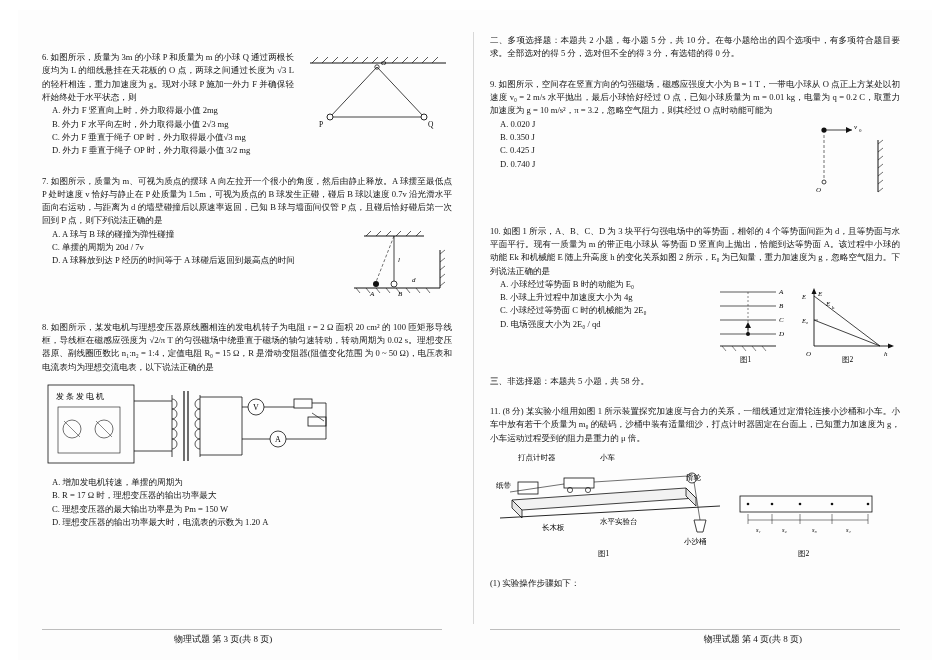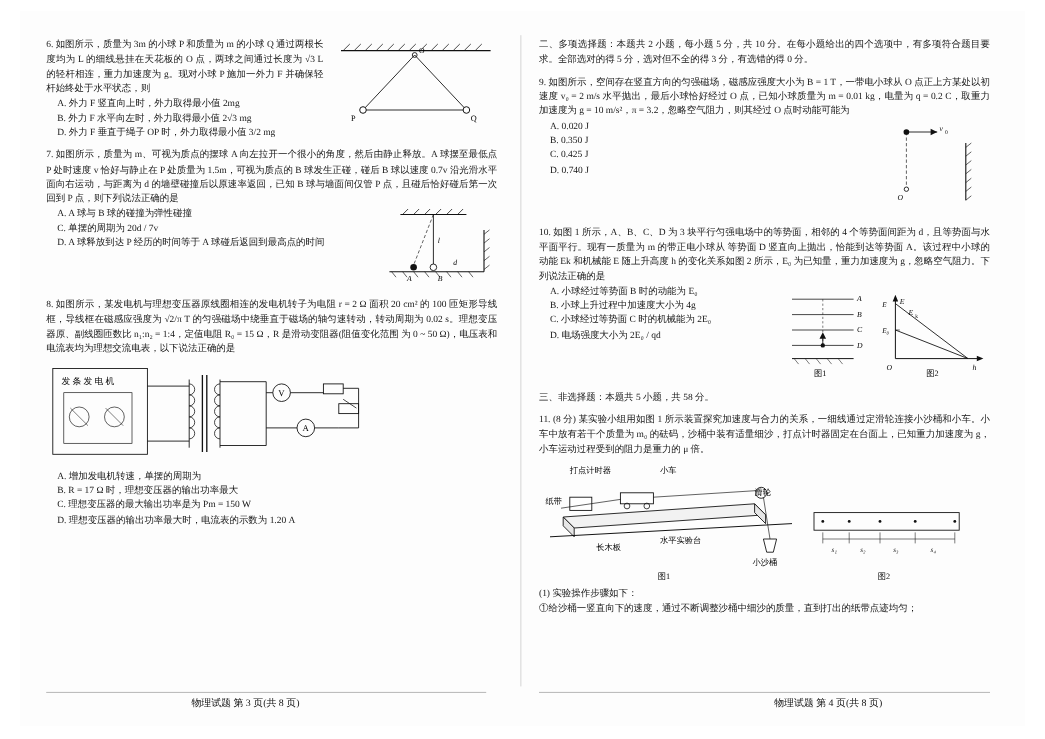--- a/index.html
+++ b/index.html
@@ -16,21 +16,21 @@
     position:absolute;top:24px;width:410px;height:580px;
     font-size:8.6px;line-height:1.55;color:#151515;text-align:justify;
   }
   .colL{left:24px;}
   .colR{left:472px;}
   .divider{
     position:absolute;left:455px;top:22px;width:1px;height:592px;
     background:#d8d8d8;
   }
   .q{margin-bottom:7px;}
-  .qhead{display:block;}
+  .qhead{display:block;margin-top:17px;}
   .opt{display:block;margin-left:10px;}
   .sec{font-weight:normal;display:block;margin-bottom:4px;}
   .ind{text-indent:0;}
   .footer{
     position:absolute;bottom:14px;left:0;width:914px;
     font-size:9px;color:#111;
   }
   .footL{position:absolute;left:156px;bottom:0;}
   .footR{position:absolute;right:130px;bottom:0;}
   .ruleL{position:absolute;left:24px;width:400px;bottom:30px;height:1px;background:#bdbdbd;}
@@ -76,20 +76,21 @@
           <line x1="28" y1="64" x2="122" y2="64" stroke="#111" stroke-width="0.8"></line>
           <circle cx="28" cy="64" r="3" fill="#fff" stroke="#111" stroke-width="0.9"></circle>
           <circle cx="122" cy="64" r="3" fill="#fff" stroke="#111" stroke-width="0.9"></circle>
           <text x="17" y="74" font-size="7.5" font-family="serif">P</text>
           <text x="126" y="74" font-size="7.5" font-family="serif">Q</text>
         </svg>
       </div>
       <span class="qhead">6. 如图所示，质量为 3m 的小球 P 和质量为 m 的小球 Q 通过两根长度均为 L 的细线悬挂在天花板的 O 点，两球之间通过长度为 √3 L 的轻杆相连，重力加速度为 g。现对小球 P 施加一外力 F 并确保轻杆始终处于水平状态，则</span>
       <span class="opt">A. 外力 F 竖直向上时，外力取得最小值 2mg</span>
       <span class="opt">B. 外力 F 水平向左时，外力取得最小值 2√3 mg</span>
+      <span class="opt">C. 外力 F 垂直于绳子 OP 时，外力取得最小值√3 mg</span>
       <span class="opt">D. 外力 F 垂直于绳子 OP 时，外力取得最小值 3/2 mg</span>
       <div class="clear"></div>
     </div>
 
     <div class="q">
       <span class="qhead">7. 如图所示，质量为 m、可视为质点的摆球 A 向左拉开一个很小的角度，然后由静止释放。A 球摆至最低点 P 处时速度 v 恰好与静止在 P 处质量为 1.5m，可视为质点的 B 球发生正碰，碰后 B 球以速度 0.7v 沿光滑水平面向右运动，与距离为 d 的墙壁碰撞后以原速率返回，已知 B 球与墙面间仅管 P 点，且碰后恰好碰后第一次回到 P 点，则下列说法正确的是</span>
       <div class="flt-r">
         <svg width="128" height="72" viewBox="0 0 128 72">
           <line x1="40" y1="6" x2="100" y2="6" stroke="#111" stroke-width="1"></line>
           <g stroke="#111" stroke-width="0.7">
@@ -331,21 +332,20 @@
                 <line x1="342" y1="72" x2="378" y2="72"></line>
           </g>
           <text x="266" y="84" font-size="6.5" font-family="serif" font-style="italic">s₁</text>
           <text x="292" y="84" font-size="6.5" font-family="serif" font-style="italic">s₂</text>
           <text x="322" y="84" font-size="6.5" font-family="serif" font-style="italic">s₃</text>
           <text x="356" y="84" font-size="6.5" font-family="serif" font-style="italic">s₄</text>
           <text x="308" y="108" font-size="7.5" font-family="serif">图2</text>
         </svg>
       </div>
       <span class="qhead ind">(1) 实验操作步骤如下：</span>
-      <span class="qhead ind">①给沙桶一竖直向下的速度，通过不断调整沙桶中细沙的质量，直到打出的纸带点迹均匀；</span>
     </div>
 
   </div>
 
   <div class="ruleL"></div>
   <div class="ruleR"></div>
 
   <div class="footer">
     <span class="footL">物理试题  第 3 页(共 8 页)</span>
     <span class="footR">物理试题  第 4 页(共 8 页)</span>

